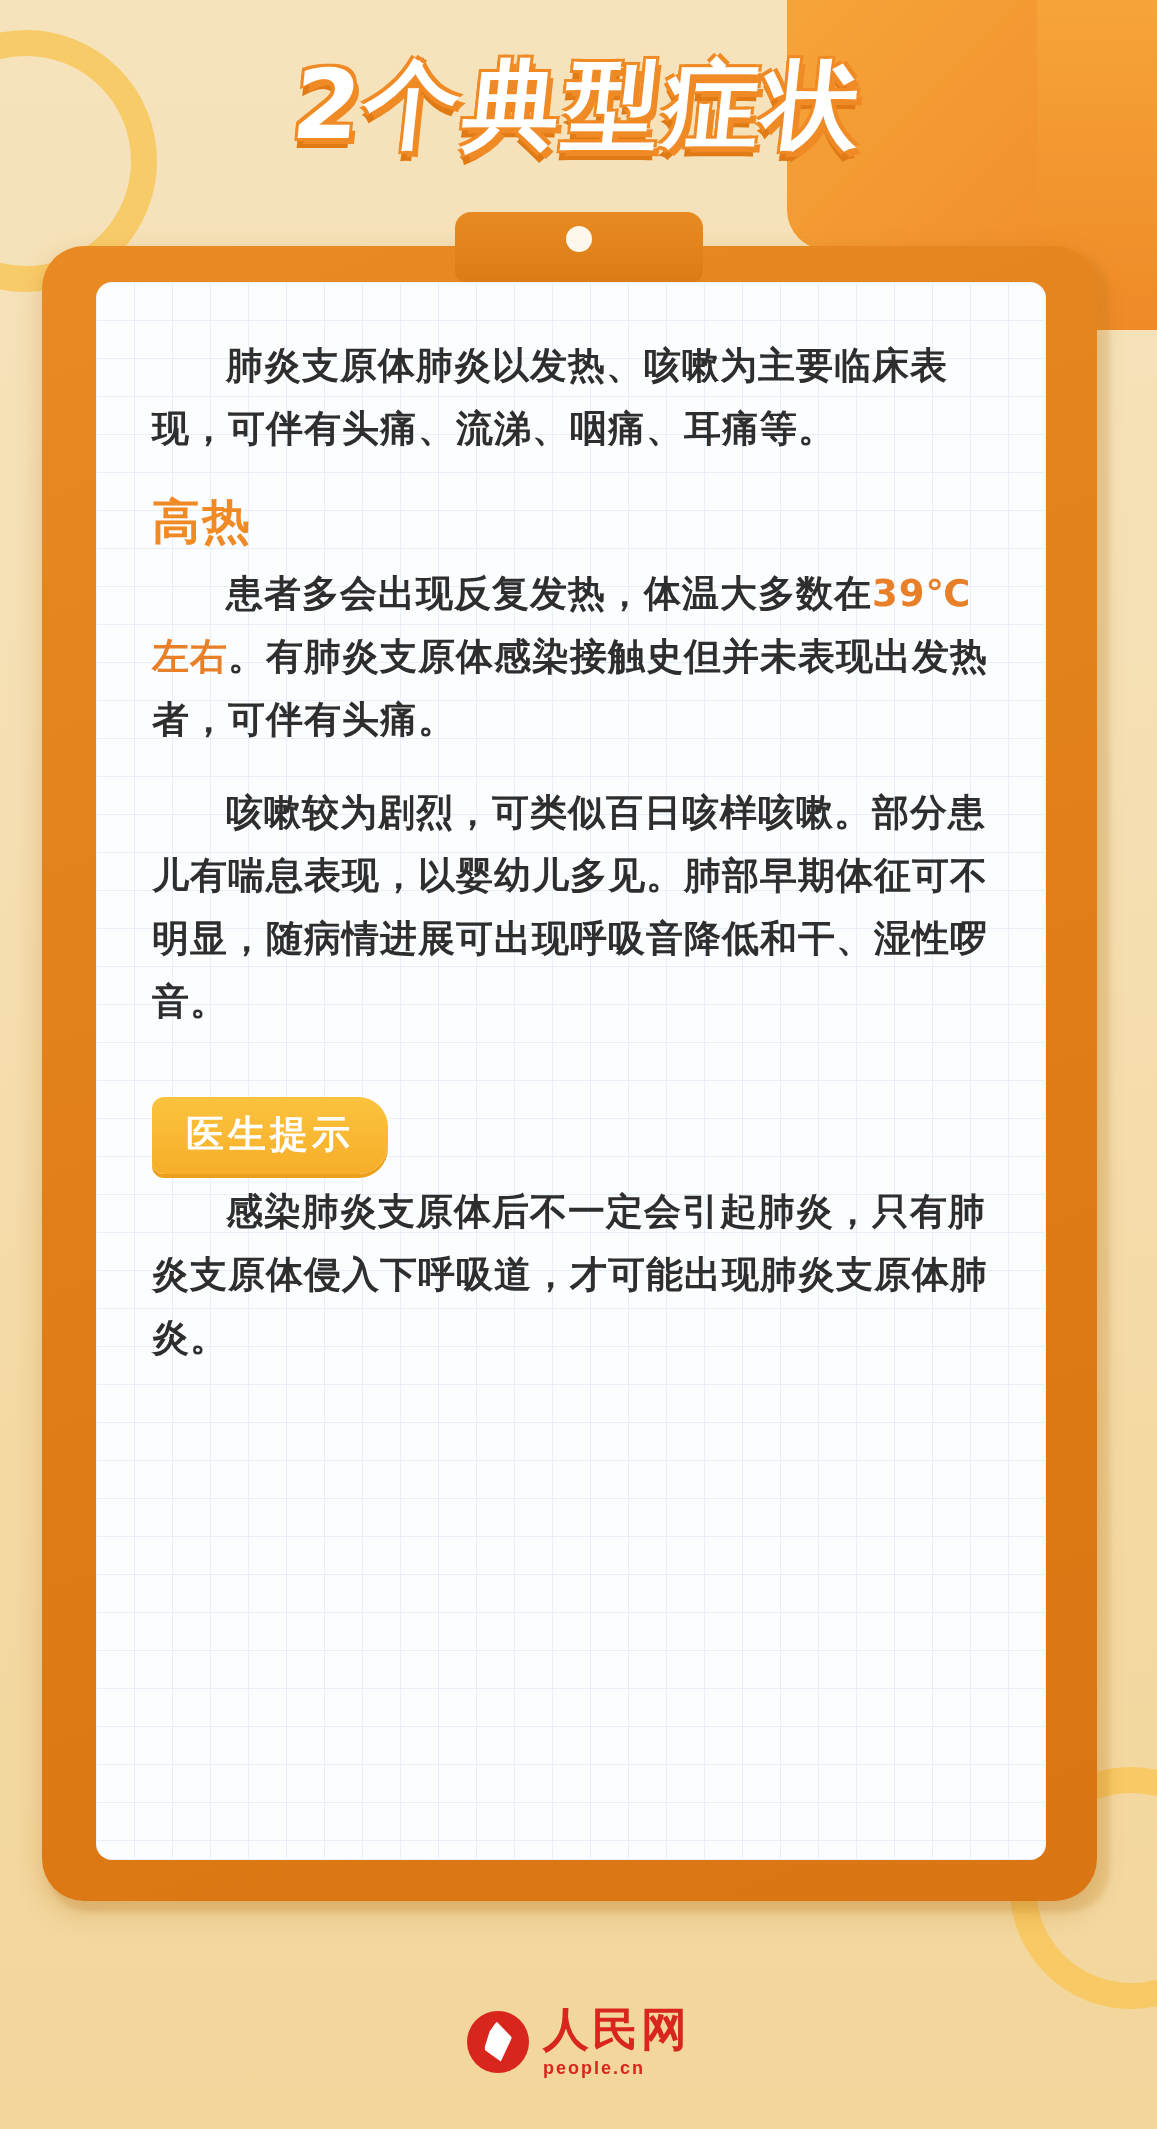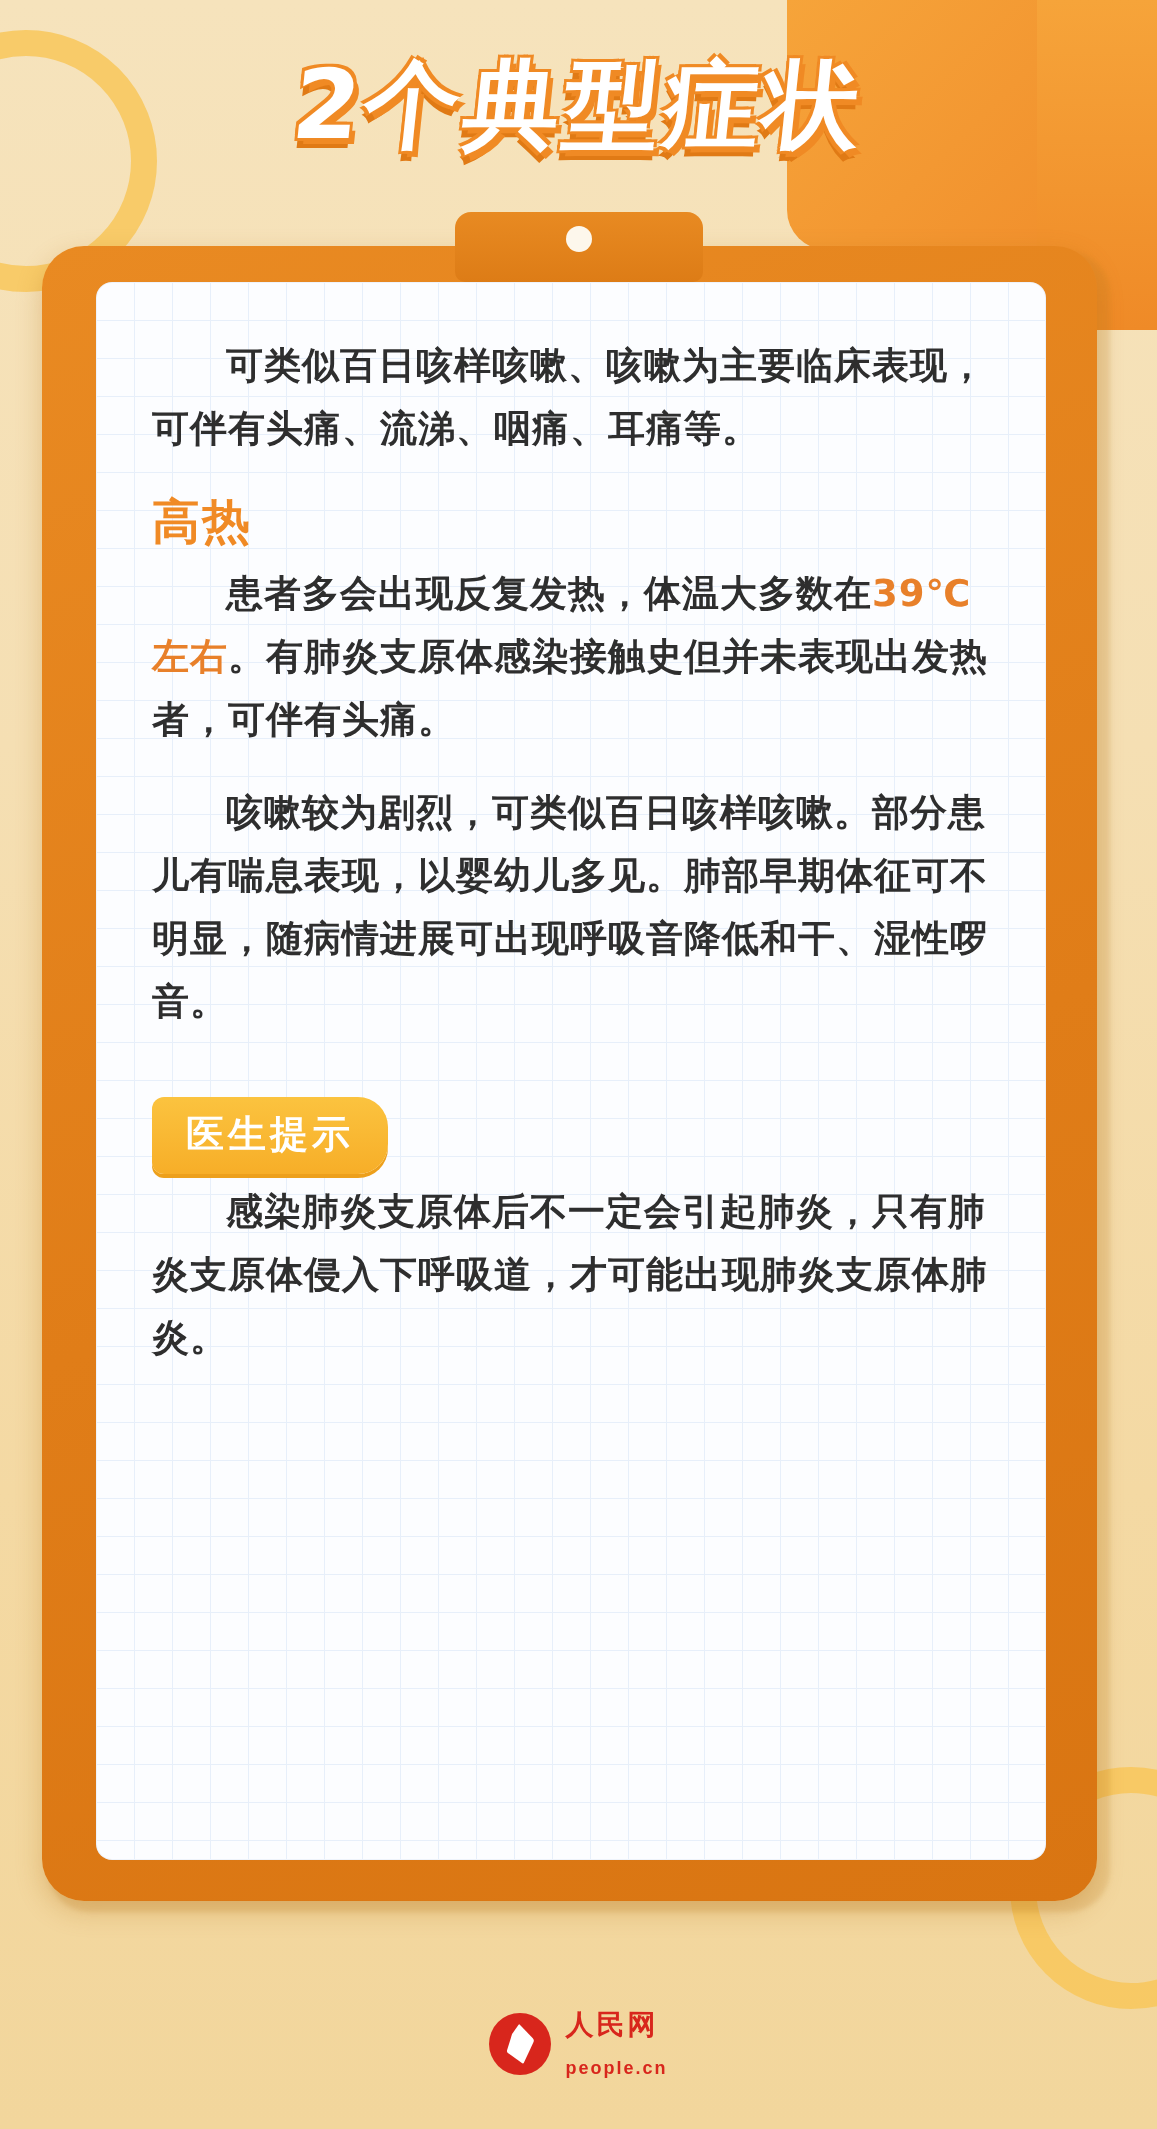--- a/index.html
+++ b/index.html
@@ -220,27 +220,27 @@
     clip-path: polygon(45% 0, 100% 40%, 60% 100%, 0 70%, 20% 25%);
   }
   .logo-text {
     display: flex;
     flex-direction: column;
     align-items: flex-start;
     line-height: 1;
   }
   .logo-cn {
     font-family: "DejaVu Sans", "Liberation Sans", sans-serif;
-    font-size: 28px;
+    font-size: 46px;
     font-weight: bold;
     color: #d8261c;
     letter-spacing: 3px;
   }
   .logo-en {
-    margin-top: 20px;
+    margin-top: 7px;
     font-family: "Liberation Sans", sans-serif;
     font-size: 18px;
     font-weight: bold;
     color: #d8261c;
     letter-spacing: 2px;
   }
 </style>
 </head>
 <body>
 
@@ -256,21 +256,21 @@
   </div>
 
   <div class="clip-top"></div>
   <div class="clip-hole"></div>
   <div class="clip-shadow"></div>
   <div class="clipboard"></div>
 
   <div class="paper">
     <div class="paper-inner">
 
-      <p class="para">可类似百日咳样咳嗽、咳嗽为主要临床表现，可伴有头痛、流涕、咽痛、耳痛等。</p>
+      <p class="para">肺炎支原体肺炎以发热、咳嗽为主要临床表现，可伴有头痛、流涕、咽痛、耳痛等。</p>
 
       <h2 class="subhead">高热</h2>
       <p class="para"><span>患者多会出现反复发热，体温大多数在</span><span class="hl">39℃左右</span><span>。有肺炎支原体感染接触史但并未表现出发热者，可伴有头痛。</span></p>
 
       <p class="para">咳嗽较为剧烈，可类似百日咳样咳嗽。部分患儿有喘息表现，以婴幼儿多见。肺部早期体征可不明显，随病情进展可出现呼吸音降低和干、湿性啰音。</p>
 
       <div class="tip-badge">医生提示</div>
       <p class="para">感染肺炎支原体后不一定会引起肺炎，只有肺炎支原体侵入下呼吸道，才可能出现肺炎支原体肺炎。</p>
 
     </div>

